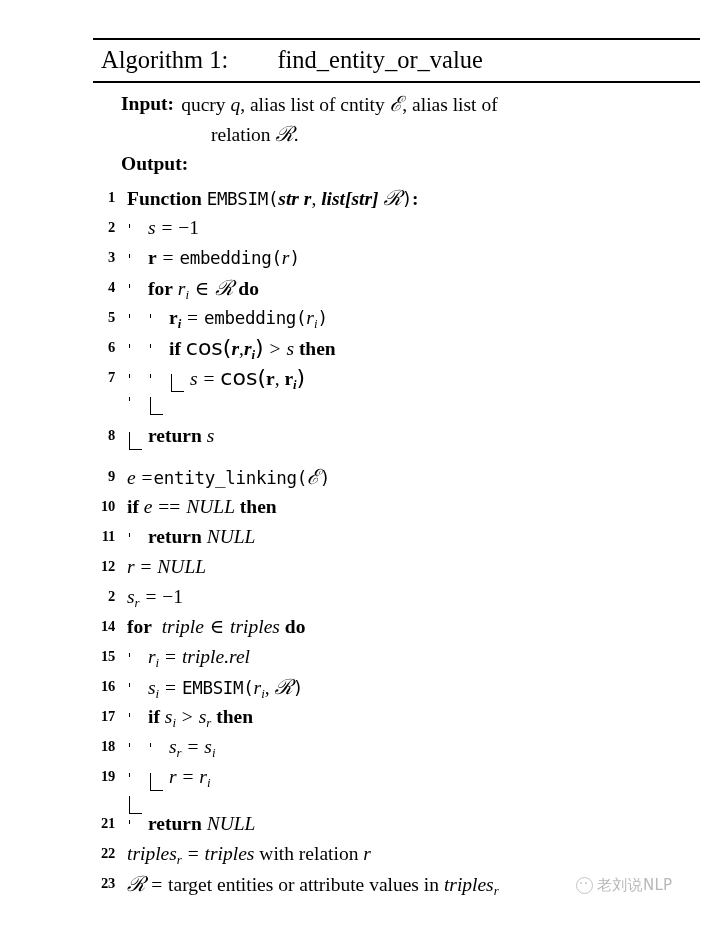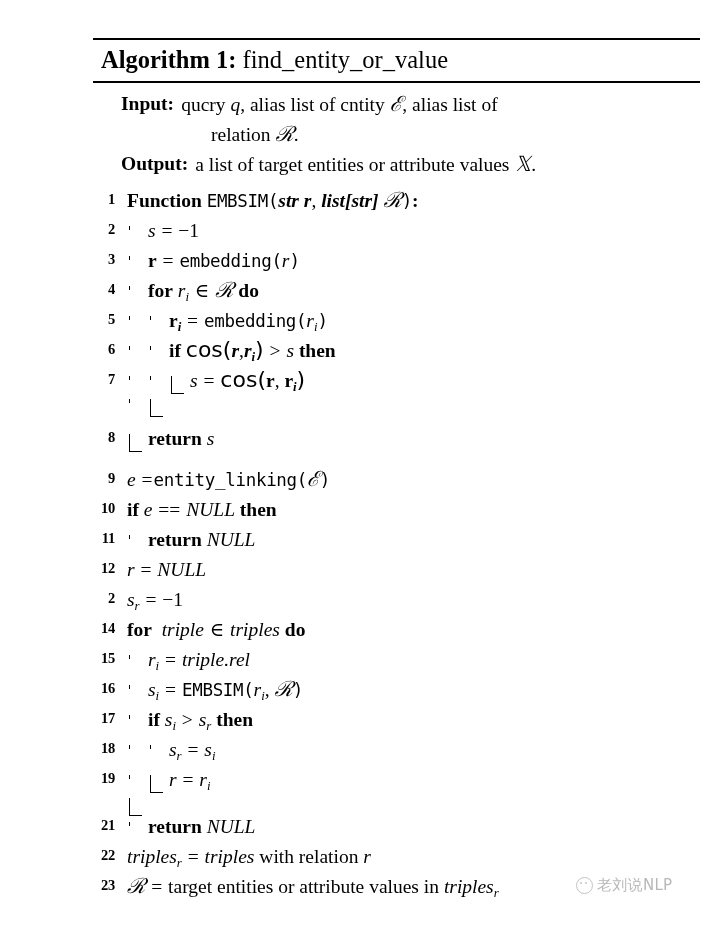--- a/index.html
+++ b/index.html
@@ -37,24 +37,25 @@
   }
 
   
   .caption {
     font-size: 24.5px;
     line-height: 1.32;
     padding: 4px 0 5px 8px;
     white-space: nowrap;
   }
   .caption .cap-label {
-    font-weight: bold;
+    font-weight: normal;
   }
   .caption .cap-name {
     font-weight: normal;
+    margin-left: 43px;
   }
 
   
   .io-block {
     padding-top: 7px;
     padding-bottom: 3px;
   }
   .io-row {
     display: flex;
     font-size: 19.5px;
@@ -215,21 +216,20 @@
   <div class="rule-mid"></div>
 
   <div class="io-block">
     <div class="io-row">
       <span class="io-key">Input:</span>
       <span class="io-val">qucry <span class="mi">q</span>, alias list of cntity <span class="cal">ℰ</span>, alias list of</span>
     </div>
     <div class="io-cont">relation <span class="cal">ℛ</span>.</div>
     <div class="io-row">
       <span class="io-key">Output:</span>
-      <span class="io-val">a list of target entities or attribute values <span class="cal">𝕏</span>.</span>
     </div>
   </div>
 
   <div class="lines">
 
     <div class="ln">
       <span class="num">1</span>
       <span class="body">
         <span class="txt"><span class="kw">Function</span> <span class="tt">EMBSIM</span><span class="tt">(</span><span class="mbi">str r</span><span class="rm">, </span><span class="mbi">list[str]</span> <span class="cal">ℛ</span><span class="tt">)</span><span class="kw">:</span></span>
       </span>

